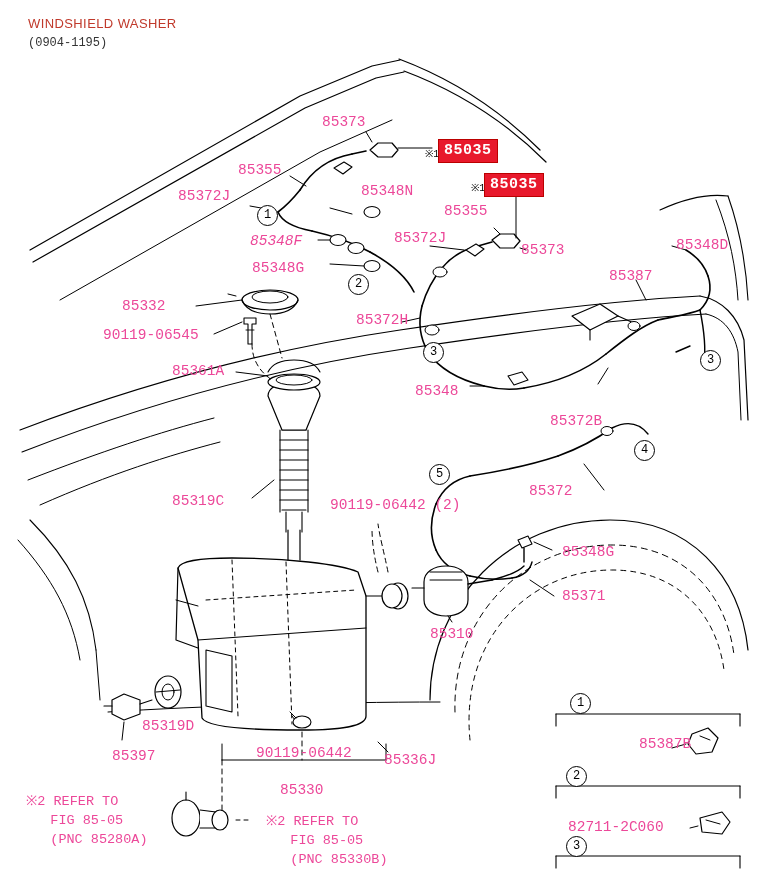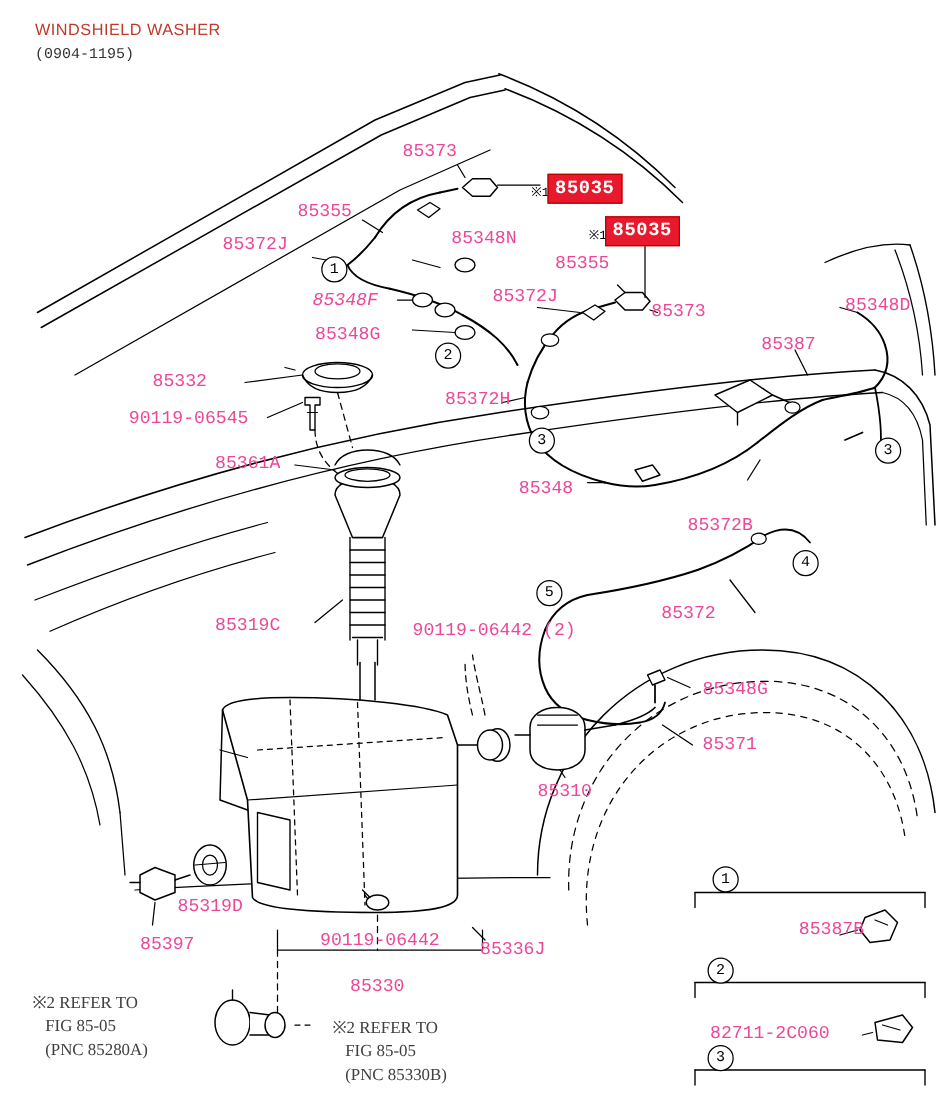--- a/index.html
+++ b/index.html
@@ -62,23 +62,23 @@
     border-radius:50%;
     font-family:"Liberation Mono", monospace;
     font-size:12px;
     line-height:19px;
     text-align:center;
     color:#000;
     background:#fff;
   }
   .noteblk{
     position:absolute;
-    font-family:Liberation Serif, serif;
+    font-family:Liberation Mono, monospace;
     font-size:13.5px;
-    color:#404040;
+    color:#ec4899;
     line-height:19px;
     white-space:pre;
   }
 </style>
 </head>
 <body>
 
 <div id="stage">
 
   <svg id="art" viewBox="0 0 760 877">

